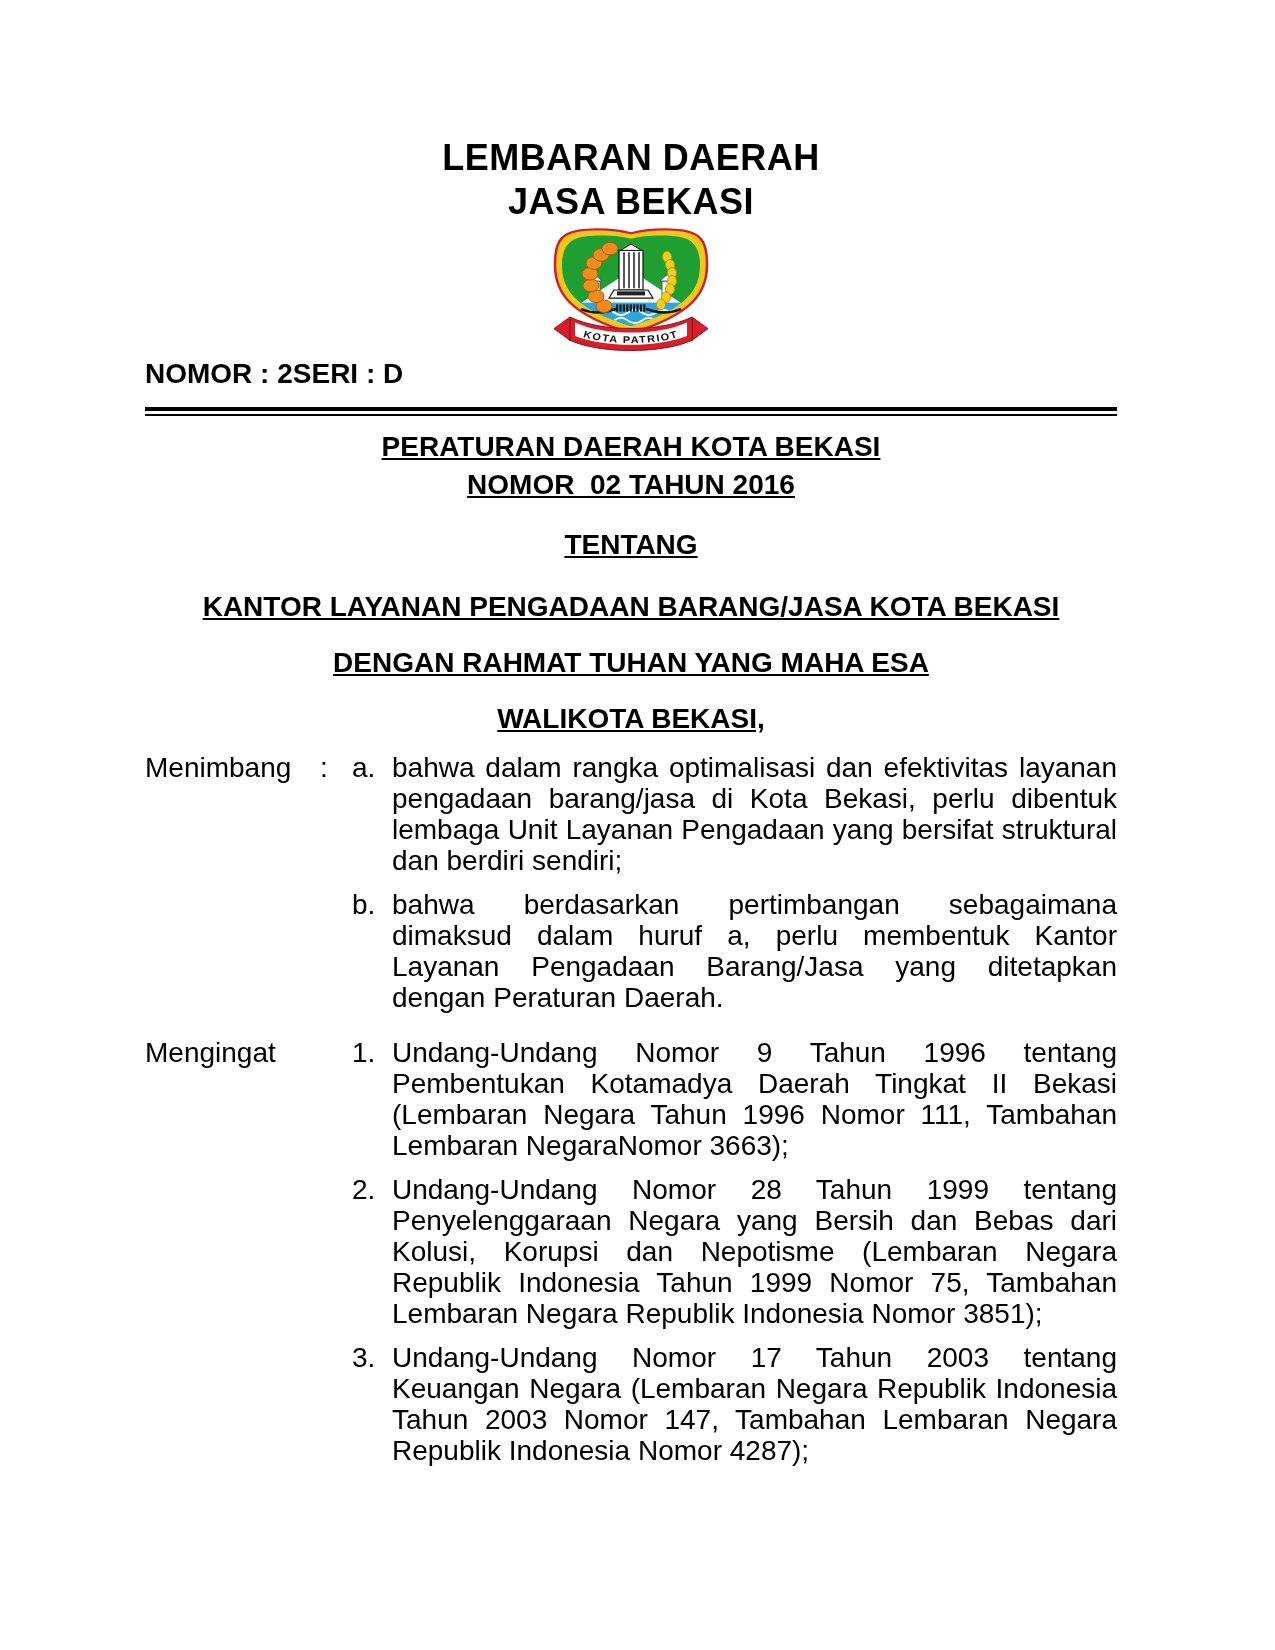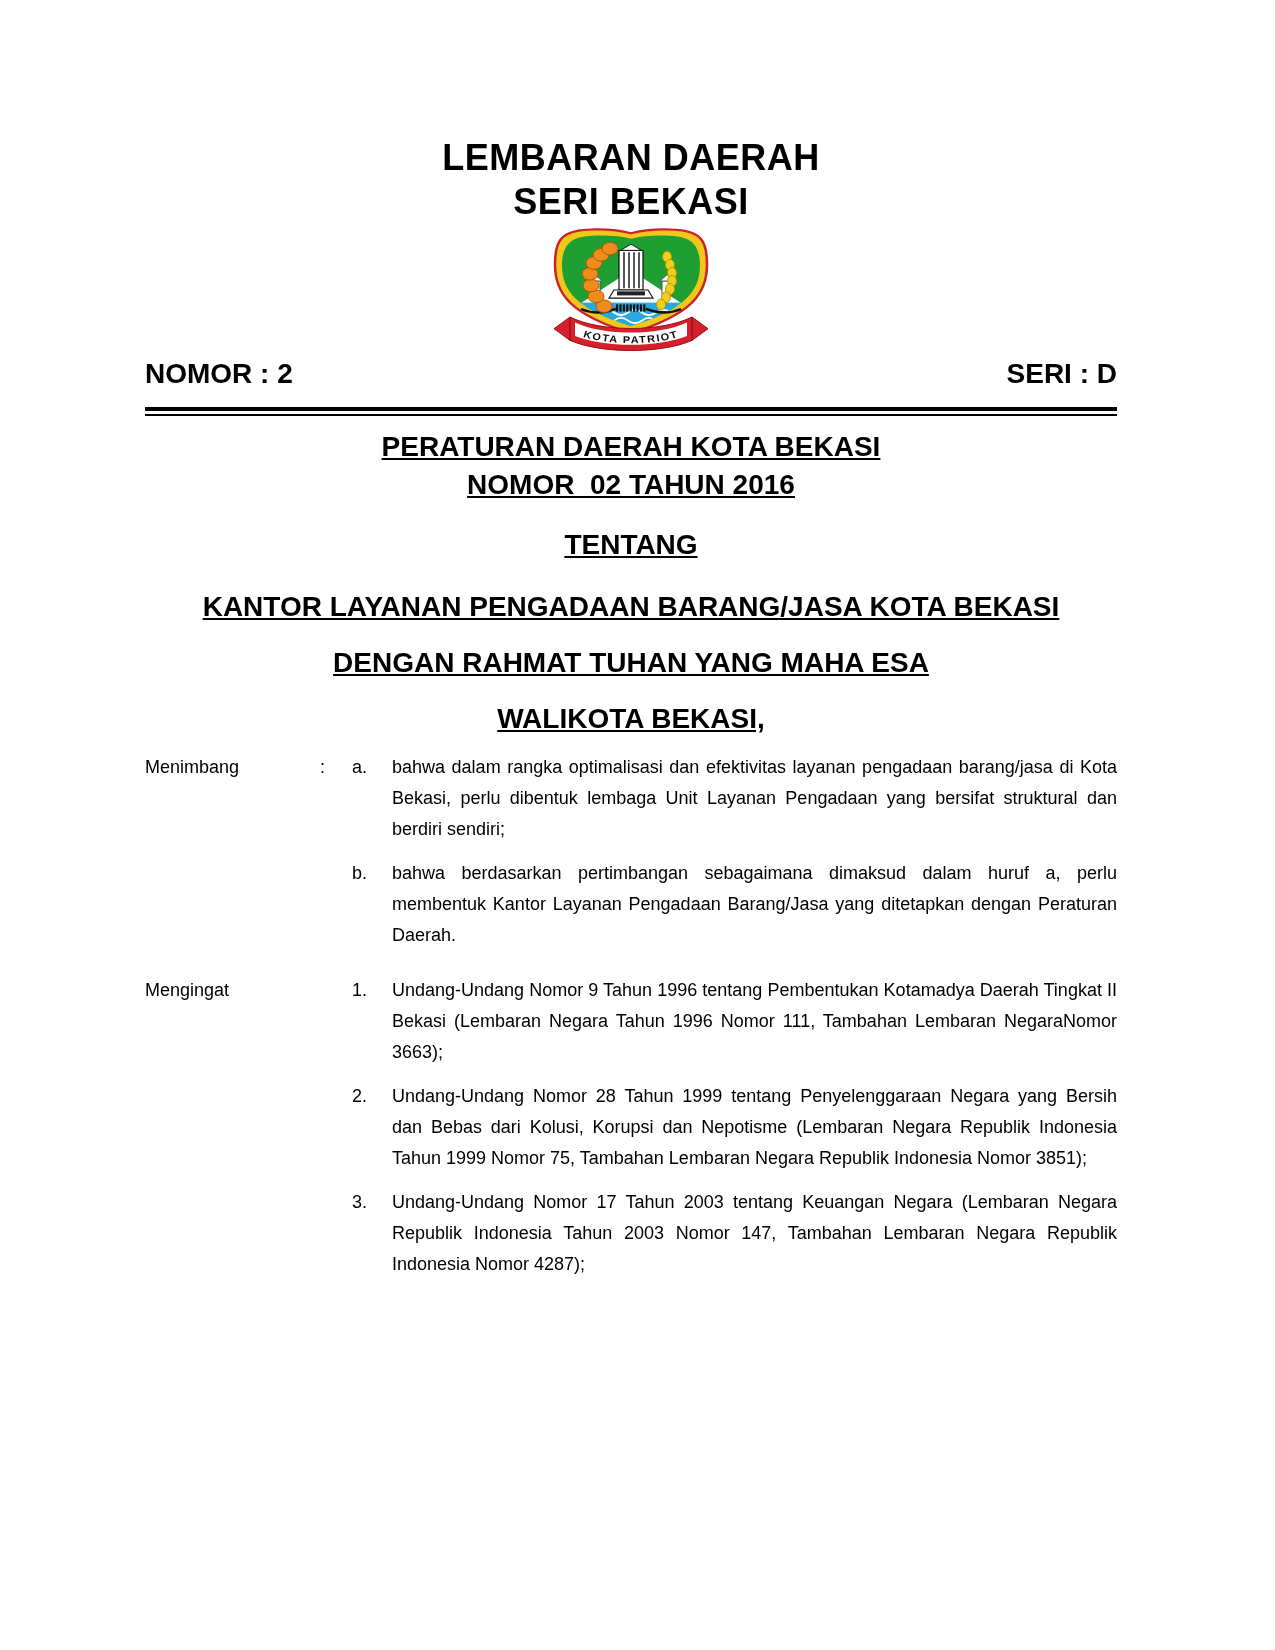--- a/index.html
+++ b/index.html
@@ -27,21 +27,20 @@
   }
   .doc-title.first { margin-top: 136px; }
   .emblem-wrap { text-align: center; margin-top: 3px; height: 126px; }
   .meta-row {
     display: flex;
     align-items: baseline;
     margin-top: 4px;
     font-size: 28px;
     font-weight: bold;
     line-height: 34px;
-    justify-content: space-between;
   }
   .meta-row .year { flex: 1; text-align: center; }
   .double-rule {
     margin-top: 16px;
     height: 3px;
     border-top: 4px solid #000;
     border-bottom: 2px solid #000;
   }
   .heading {
     text-align: center;
@@ -53,21 +52,21 @@
   .subject-block { margin-top: 12px; }
   .mt-tentang   { margin-top: 22px; }
   .mt-subject   { margin-top: 24px; }
   .mt-invoke    { margin-top: 18px; }
   .mt-authority { margin-top: 18px; }
   .prewrap { white-space: pre-wrap; }
 
   .clause-section {
     display: grid;
     grid-template-columns: 175px 32px 765px;
-    font-size: 18px;
+    font-size: 28px;
     line-height: 31px;
   }
   .clause-section.menimbang { margin-top: 14px; }
   .clause-section.mengingat { margin-top: 24px; }
   .clause-label { text-align: left; }
   .clause-colon { text-align: left; }
   .clause-item {
     display: grid;
     grid-template-columns: 40px 1fr;
     margin-bottom: 13px;
@@ -75,21 +74,21 @@
   .clause-item:last-child { margin-bottom: 0; }
   .clause-text { text-align: justify; }
 </style>
 </head>
 <body>
 
 <div class="page">
   <div class="content">
 
     <div class="doc-title first">LEMBARAN DAERAH</div>
-    <div class="doc-title">SERI BEKASI</div>
+    <div class="doc-title">JASA BEKASI</div>
 
     <div class="emblem-wrap">
       <svg width="170" height="126" viewBox="0 0 170 140" preserveAspectRatio="none" aria-hidden="true">
 
         <path d="M85 7 C66 1 32 1 21 8 C12 13 9 24 9 42 C9 74 24 97 85 118 C146 97 161 74 161 42 C161 24 158 13 149 8 C138 1 104 1 85 7 Z" stroke="#cf2030" stroke-width="2.5" fill="#f0c81a"></path>
 
         <path id="shieldInner" d="M85 13 C68 8 37 8 28 14 C21 18 16 27 16 42 C16 71 30 91 85 110 C140 91 154 71 154 42 C154 27 149 18 142 14 C133 8 102 8 85 13 Z" fill="#1f9e32"></path>
         <clipPath id="innerClip">
             <path d="M85 13 C68 8 37 8 28 14 C21 18 16 27 16 42 C16 71 30 91 85 110 C140 91 154 71 154 42 C154 27 149 18 142 14 C133 8 102 8 85 13 Z"></path>
           </clipPath>

